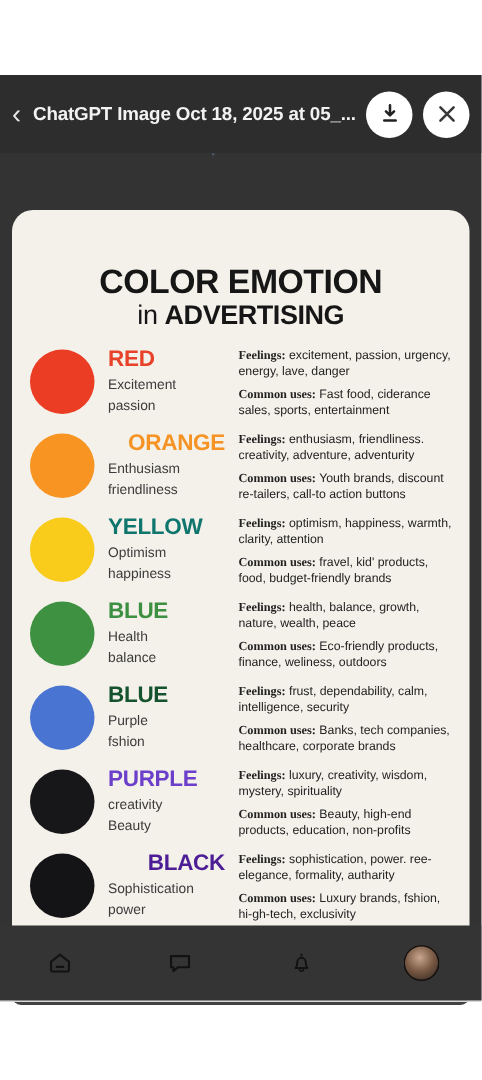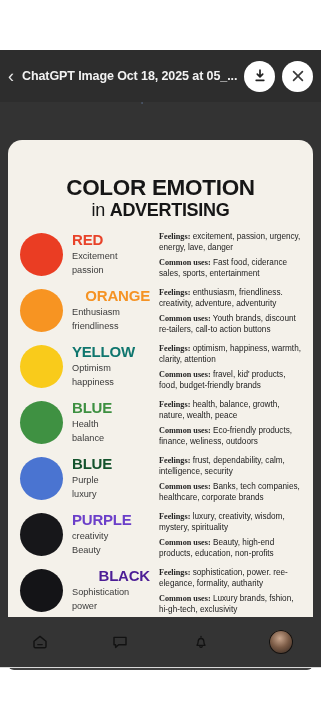--- a/index.html
+++ b/index.html
@@ -213,21 +213,21 @@
             <div class="desc">
               <p><b>Feelings:</b>  health, balance, growth, nature, wealth, peace</p>
               <p><b>Common uses:</b>  Eco-friendly products, finance, weliness, outdoors</p>
             </div>
           </div>
           <div class="row">
             <div class="swatch" style="background: rgb(74, 116, 209);"></div>
             <div class="namecol">
               <span class="cname" style="color: #14532d;">BLUE</span>
               <span class="ctrait">Purple</span>
-              <span class="ctrait">luxury</span>
+              <span class="ctrait">fshion</span>
             </div>
             <div class="desc">
               <p><b>Feelings:</b>  frust, dependability, calm, intelligence, security</p>
               <p><b>Common uses:</b>  Banks, tech companies, healthcare, corporate brands</p>
             </div>
           </div>
           <div class="row">
             <div class="swatch" style="background: rgb(23, 23, 26);"></div>
             <div class="namecol">
               <span class="cname" style="color: rgb(107, 63, 201);">PURPLE</span>

